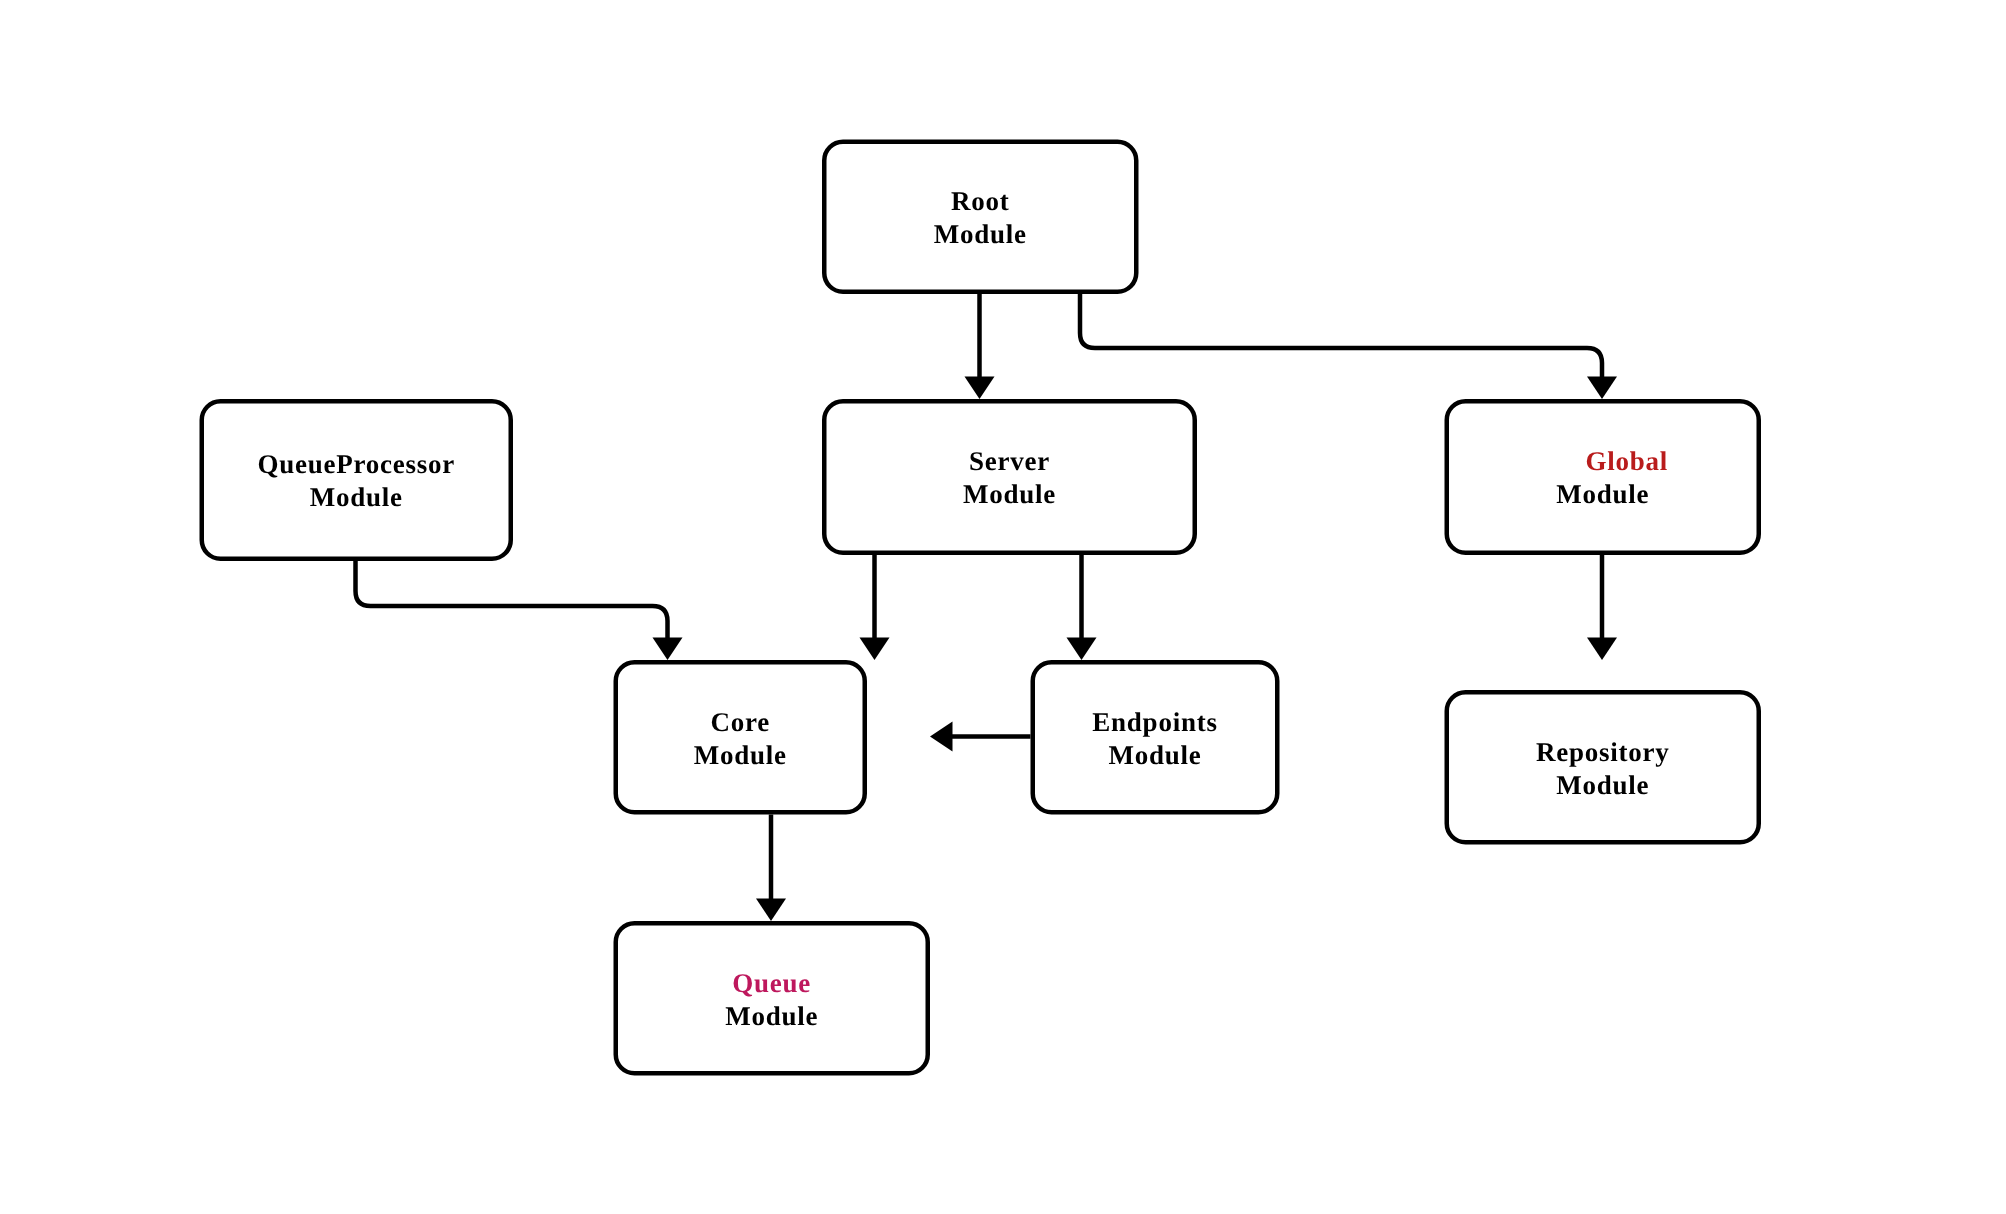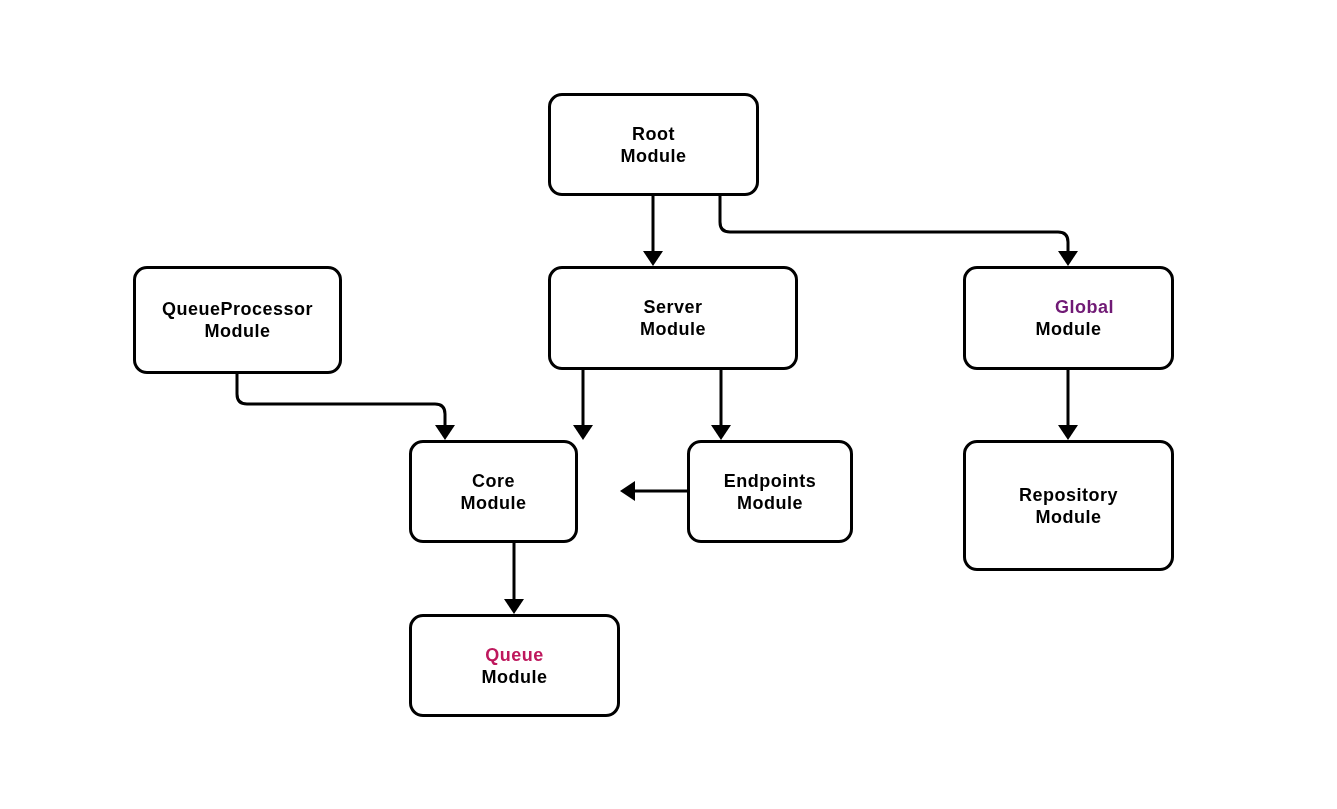--- a/index.html
+++ b/index.html
@@ -40,21 +40,21 @@
     background: #ffffff;
     border: 3px solid #000000;
     border-radius: 14px;
     display: flex;
     flex-direction: column;
     align-items: center;
     justify-content: center;
     text-align: center;
   }
   .node-line {
-    font-family: Liberation Sans, sans-serif;
+    font-family: Liberation Serif, serif;
     font-size: 18px;
     line-height: 22px;
     font-weight: 700;
     color: #000000;
     letter-spacing: 0.5px;
     white-space: nowrap;
   }
 </style>
 </head>
 <body>
@@ -103,32 +103,32 @@
       </div>
       <div class="node" style="left: 133px; top: 266px; width: 209px; height: 108px; border-width: 3px; border-color: rgb(0, 0, 0); border-radius: 14px;">
         <div class="node-line" style="color: rgb(0, 0, 0);">QueueProcessor</div>
         <div class="node-line" style="color: rgb(0, 0, 0);">Module</div>
       </div>
       <div class="node" style="left: 548px; top: 266px; width: 250px; height: 104px; border-width: 3px; border-color: rgb(0, 0, 0); border-radius: 14px;">
         <div class="node-line" style="color: rgb(0, 0, 0);">Server</div>
         <div class="node-line" style="color: rgb(0, 0, 0);">Module</div>
       </div>
       <div class="node" style="left: 963px; top: 266px; width: 211px; height: 104px; border-width: 3px; border-color: rgb(0, 0, 0); border-radius: 14px;">
-        <div class="node-line" style="color: #701a75; margin-left: 32px;">Global</div>
+        <div class="node-line" style="color: #b91c1c; margin-left: 32px;">Global</div>
         <div class="node-line" style="color: rgb(0, 0, 0);">Module</div>
       </div>
       <div class="node" style="left: 409px; top: 440px; width: 169px; height: 103px; border-width: 3px; border-color: rgb(0, 0, 0); border-radius: 14px;">
         <div class="node-line" style="color: rgb(0, 0, 0);">Core</div>
         <div class="node-line" style="color: rgb(0, 0, 0);">Module</div>
       </div>
       <div class="node" style="left: 687px; top: 440px; width: 166px; height: 103px; border-width: 3px; border-color: rgb(0, 0, 0); border-radius: 14px;">
         <div class="node-line" style="color: rgb(0, 0, 0);">Endpoints</div>
         <div class="node-line" style="color: rgb(0, 0, 0);">Module</div>
       </div>
-      <div class="node" style="left: 963px; top: 440px; width: 211px; height: 131px; border-width: 3px; border-color: rgb(0, 0, 0); border-radius: 14px;">
+      <div class="node" style="left: 963px; top: 460px; width: 211px; height: 103px; border-width: 3px; border-color: rgb(0, 0, 0); border-radius: 14px;">
         <div class="node-line" style="color: rgb(0, 0, 0);">Repository</div>
         <div class="node-line" style="color: rgb(0, 0, 0);">Module</div>
       </div>
       <div class="node" style="left: 409px; top: 614px; width: 211px; height: 103px; border-width: 3px; border-color: rgb(0, 0, 0); border-radius: 14px;">
         <div class="node-line" style="color: #be185d;">Queue</div>
         <div class="node-line" style="color: rgb(0, 0, 0);">Module</div>
       </div>
     </div>
 
 </div>

